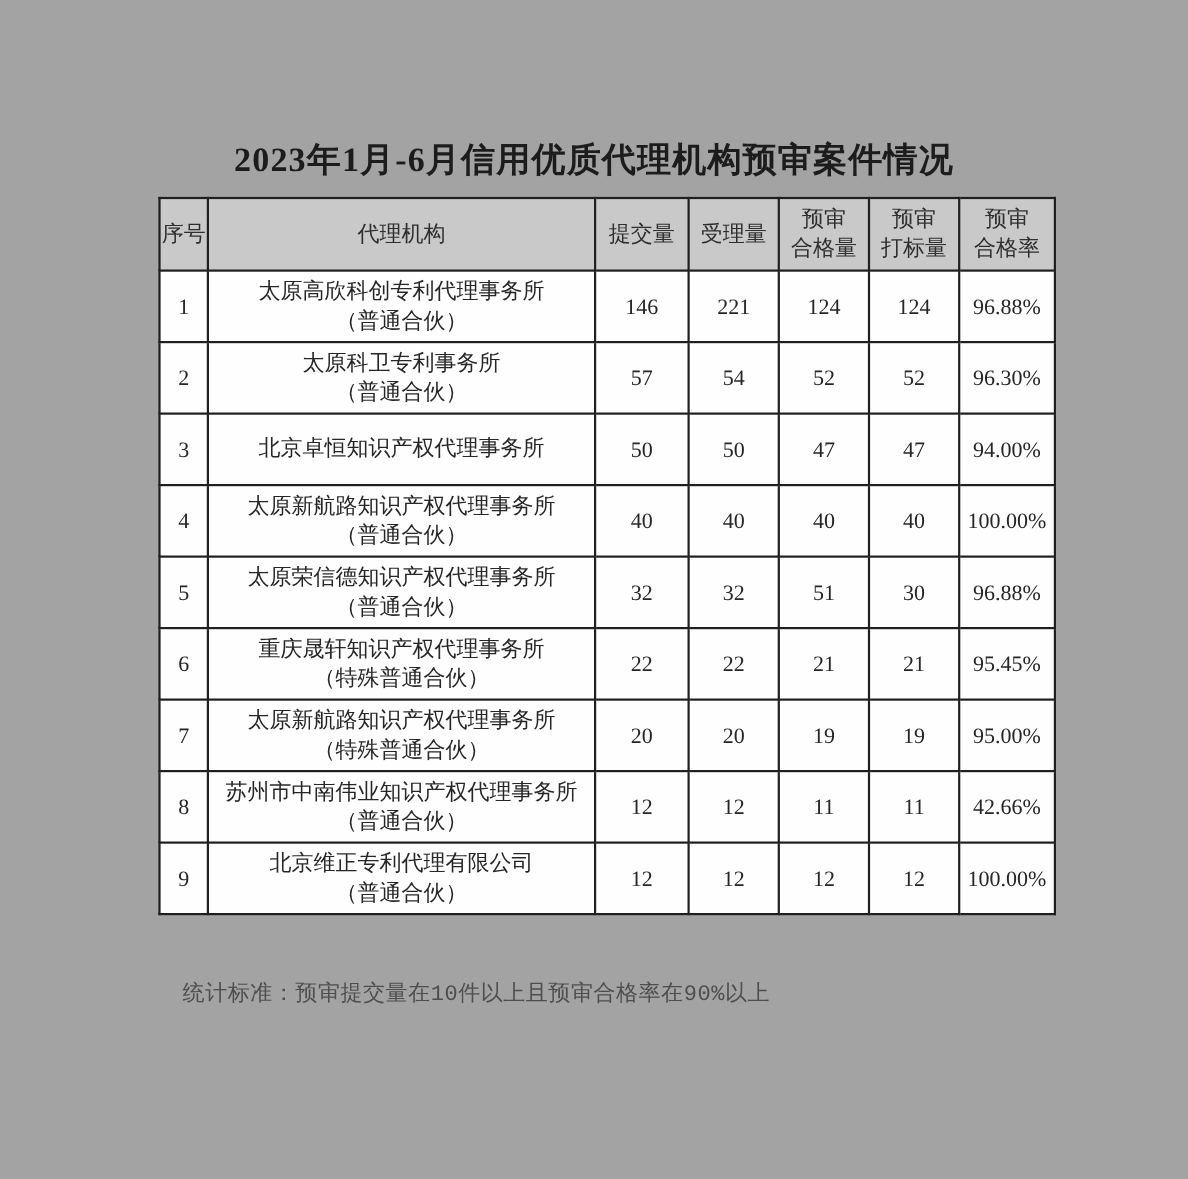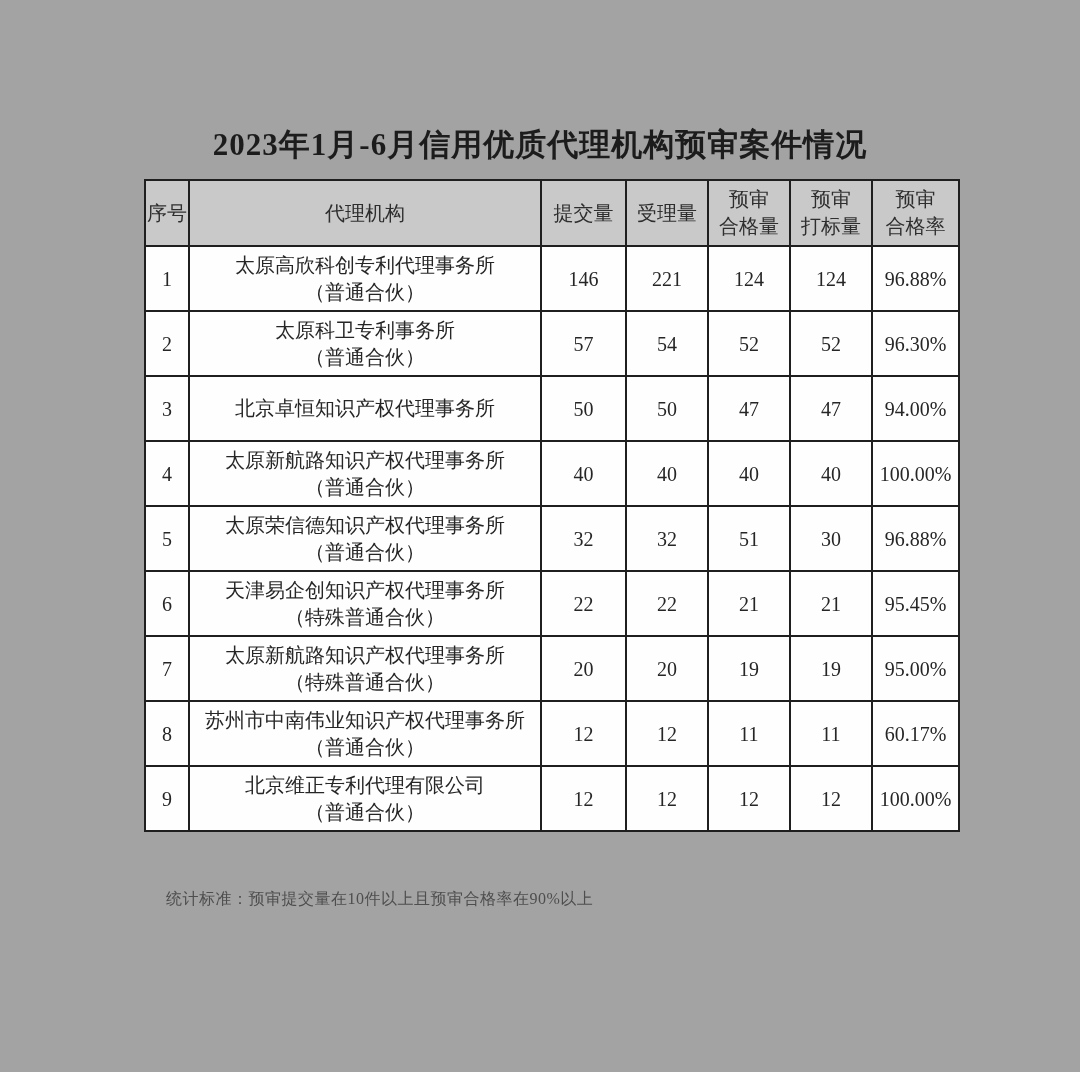--- a/index.html
+++ b/index.html
@@ -44,23 +44,24 @@
   .col-no     { width:44px;  }
   .col-agency { width:352px; }
   .col-sub    { width:85px;  }
   .col-acc    { width:82px;  }
   .col-qual   { width:82px;  }
   .col-mark   { width:82px;  }
   .col-rate   { width:87px;  }
   .agency-line1, .agency-line2 { line-height:27px; }
   .footnote {
     margin:57px 15px 0 166px;
-    font-size:16px;
+    font-size:20px;
     letter-spacing:0.5px;
     color:#4e4e4e;
+    font-family:Liberation Mono, monospace;
   }
 </style>
 </head>
 <body>
 
 <div class="page">
 
   <div class="title">2023年1月-6月信用优质代理机构预审案件情况</div>
 
   <table class="report">
@@ -149,21 +150,21 @@
       <td>32</td>
       <td>32</td>
       <td>51</td>
       <td>30</td>
       <td>96.88%</td>
     </tr>
 
     <tr>
       <td>6</td>
       <td>
-        <div class="agency-line1">天津易企创知识产权代理事务所</div>
+        <div class="agency-line1">重庆晟轩知识产权代理事务所</div>
         <div class="agency-line2">（特殊普通合伙）</div>
       </td>
       <td>22</td>
       <td>22</td>
       <td>21</td>
       <td>21</td>
       <td>95.45%</td>
     </tr>
 
     <tr>
@@ -182,21 +183,21 @@
     <tr>
       <td>8</td>
       <td>
         <div class="agency-line1">苏州市中南伟业知识产权代理事务所</div>
         <div class="agency-line2">（普通合伙）</div>
       </td>
       <td>12</td>
       <td>12</td>
       <td>11</td>
       <td>11</td>
-      <td>60.17%</td>
+      <td>42.66%</td>
     </tr>
 
     <tr>
       <td>9</td>
       <td>
         <div class="agency-line1">北京维正专利代理有限公司</div>
         <div class="agency-line2">（普通合伙）</div>
       </td>
       <td>12</td>
       <td>12</td>

